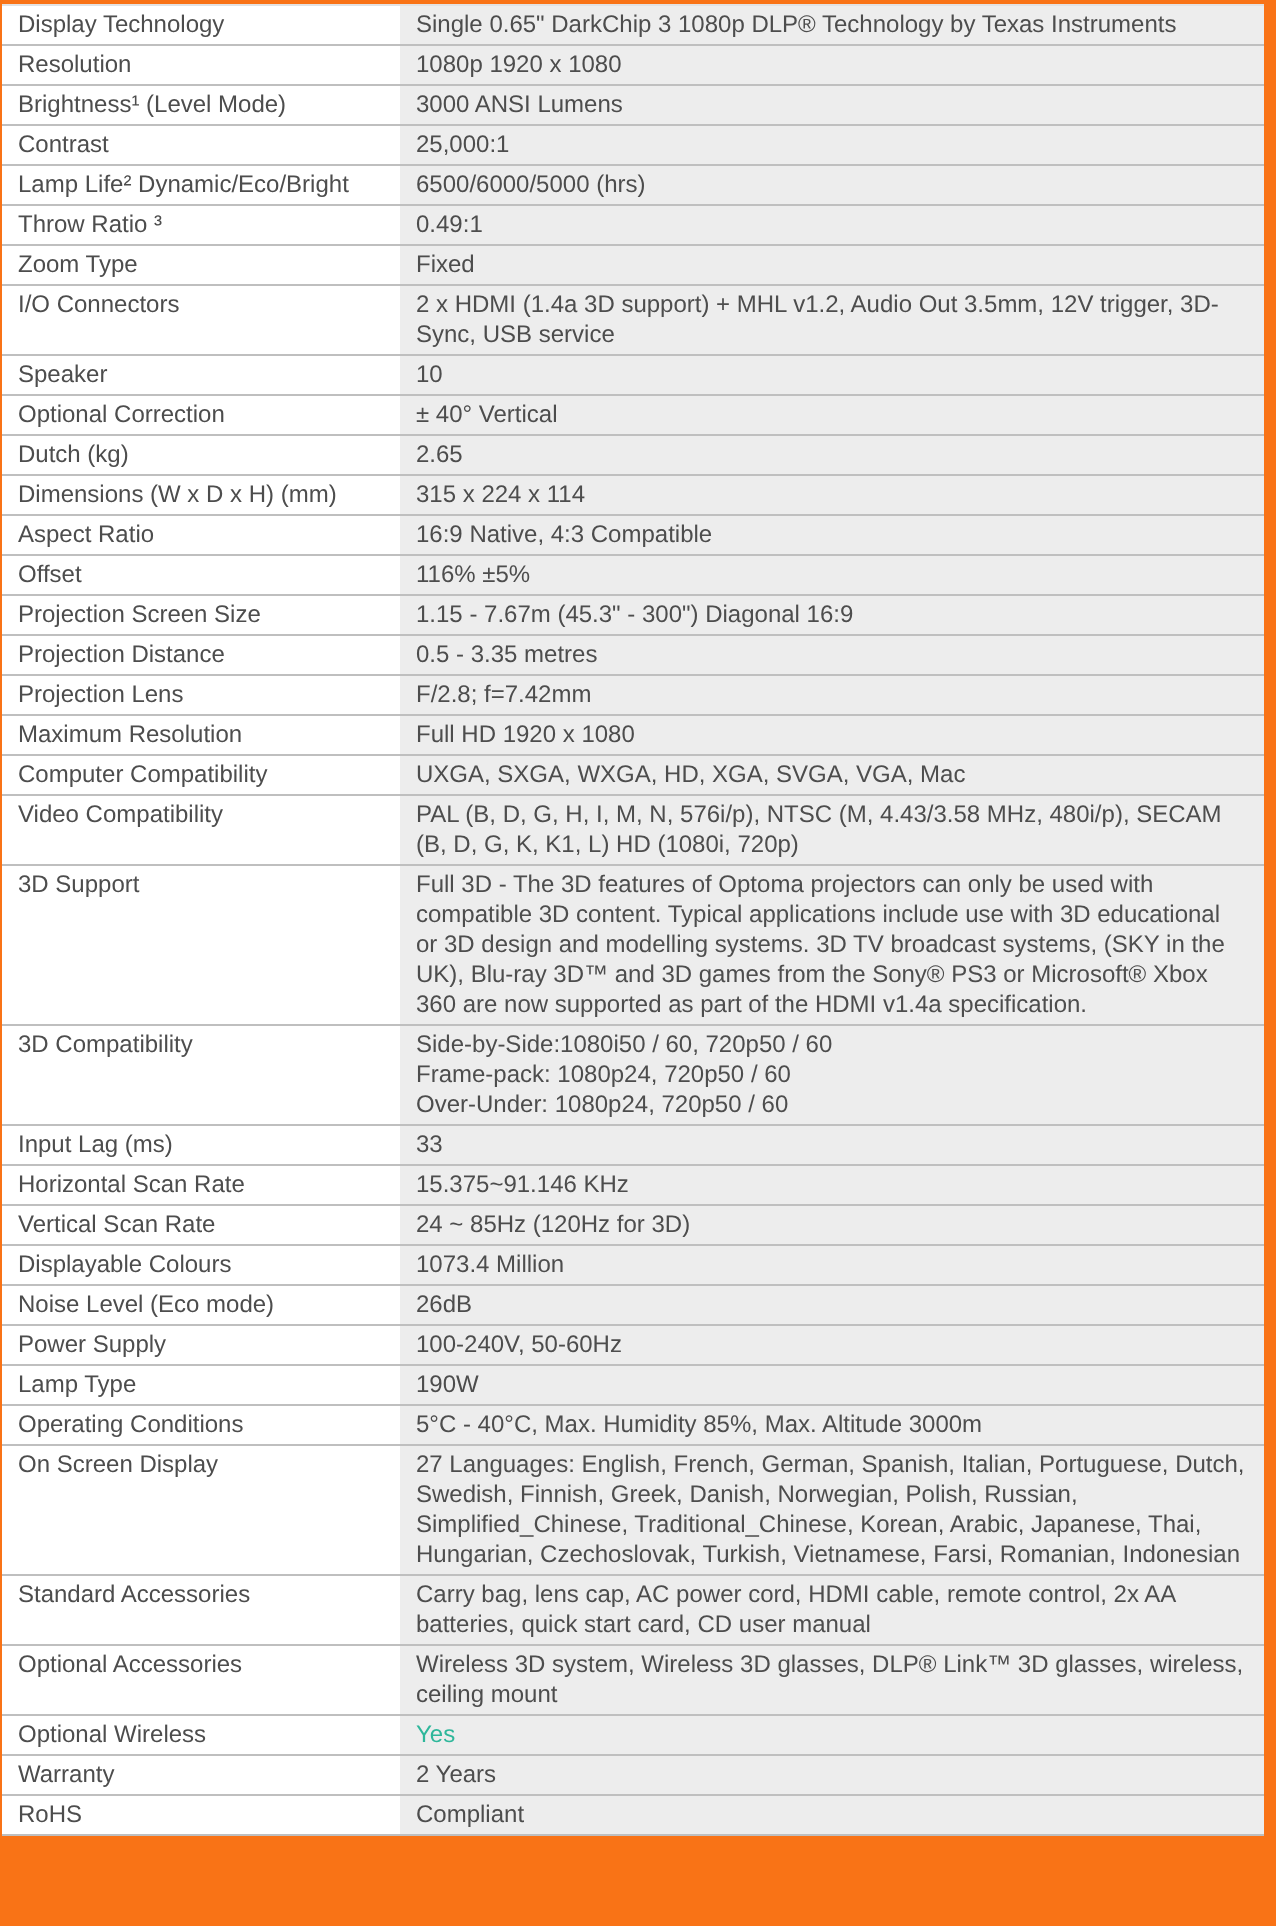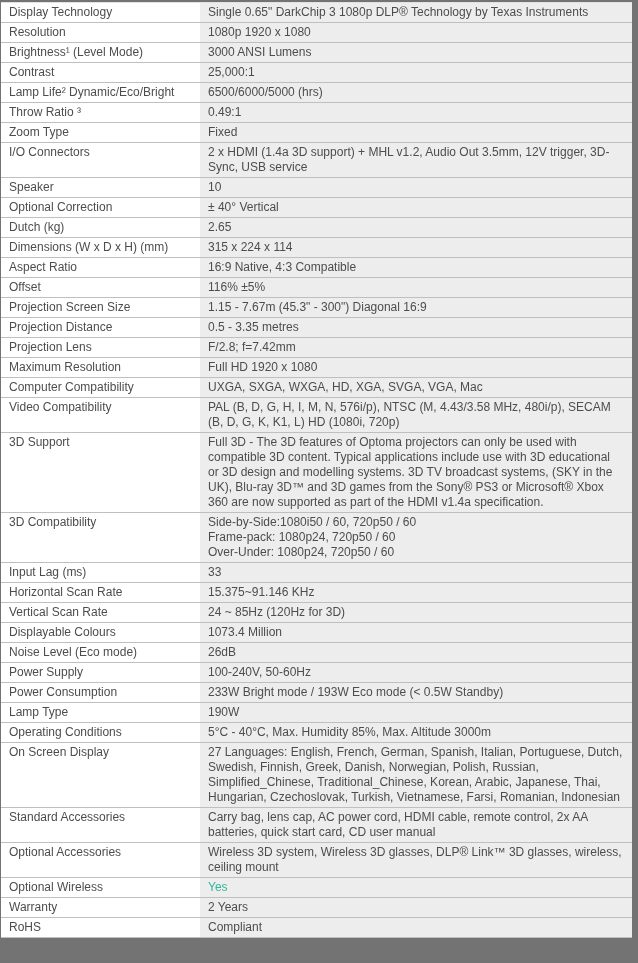--- a/index.html
+++ b/index.html
@@ -4,21 +4,21 @@
 <style>
   html, body {
     margin: 0;
     padding: 0;
     background: #ffffff;
     font-family: "Liberation Sans", "DejaVu Sans", sans-serif;
   }
   .page {
     width: 638px;
     height: 963px;
-    background: #737373;
+    background: #f97316;
     overflow: hidden;
   }
   table.spec-table {
     border-collapse: collapse;
     table-layout: fixed;
     width: 631px;
     margin: 2px 0 0 1px;
     font-size: 12px;
     color: #4d4d4d;
     border-top: 1px solid #e2e2e2;
@@ -156,24 +156,20 @@
         </tr>
         <tr>
           <td class="spec-label">Noise Level (Eco mode)</td>
           <td class="spec-value">26dB</td>
         </tr>
         <tr>
           <td class="spec-label">Power Supply</td>
           <td class="spec-value">100-240V, 50-60Hz</td>
         </tr>
         <tr>
-          <td class="spec-label">Power Consumption</td>
-          <td class="spec-value">233W Bright mode / 193W Eco mode (&lt; 0.5W Standby)</td>
-        </tr>
-        <tr>
           <td class="spec-label">Lamp Type</td>
           <td class="spec-value">190W</td>
         </tr>
         <tr>
           <td class="spec-label">Operating Conditions</td>
           <td class="spec-value">5°C - 40°C, Max. Humidity 85%, Max. Altitude 3000m</td>
         </tr>
         <tr>
           <td class="spec-label">On Screen Display</td>
           <td class="spec-value">27 Languages: English, French, German, Spanish, Italian, Portuguese, Dutch, Swedish, Finnish, Greek, Danish, Norwegian, Polish, Russian, Simplified_Chinese, Traditional_Chinese, Korean, Arabic, Japanese, Thai, Hungarian, Czechoslovak, Turkish, Vietnamese, Farsi, Romanian, Indonesian</td>

